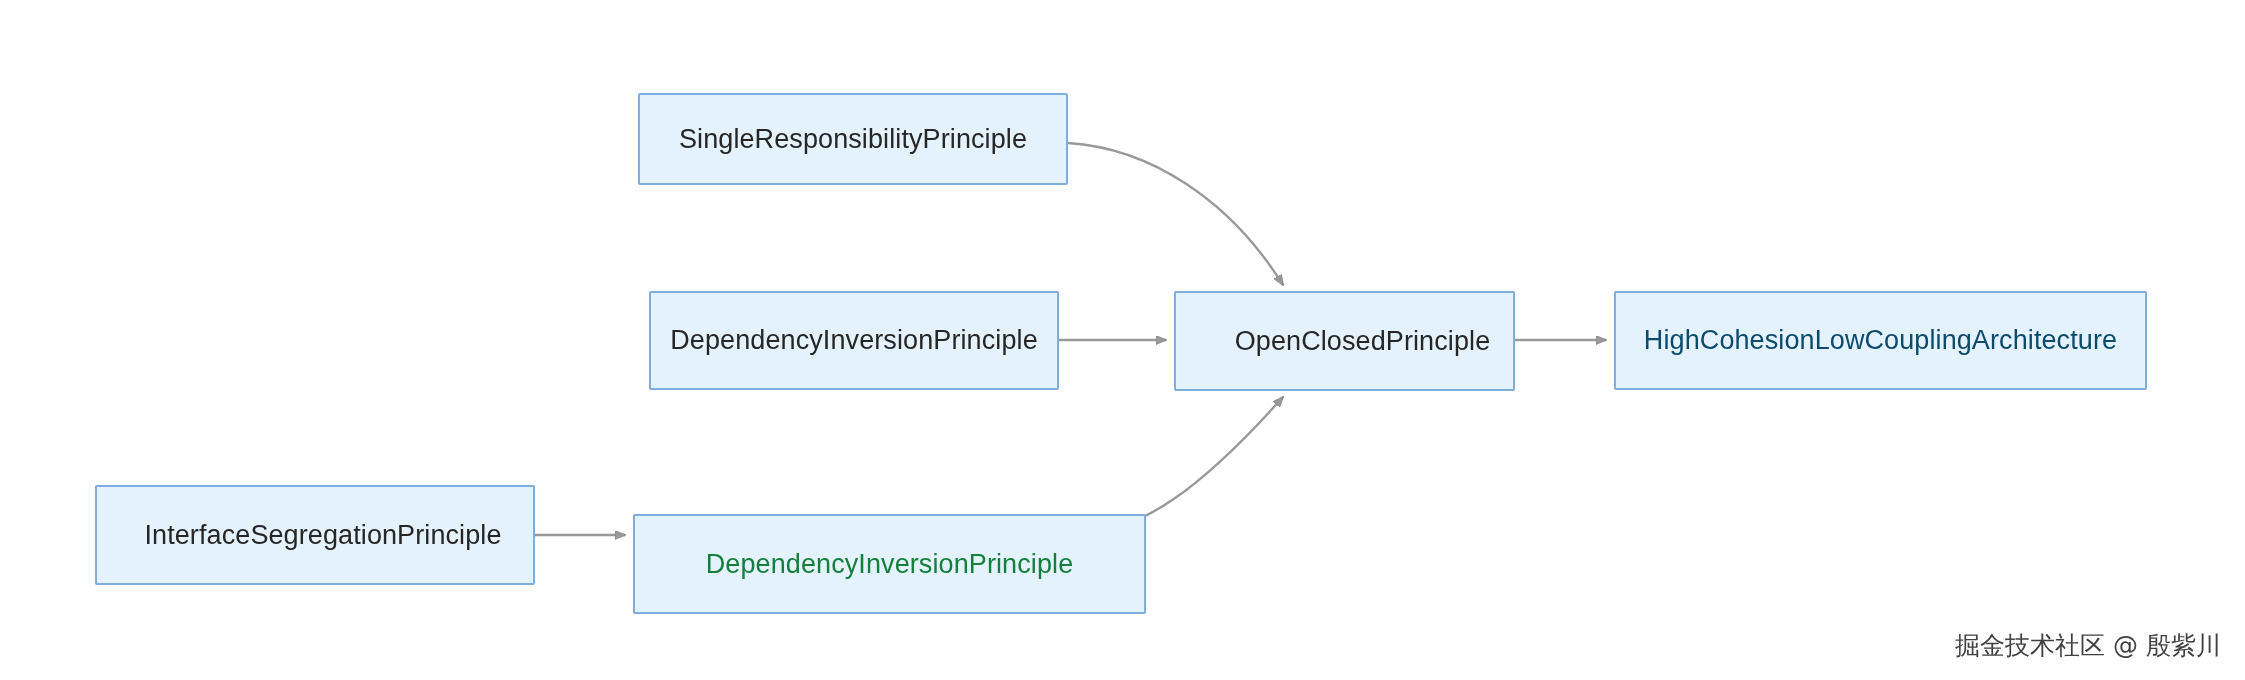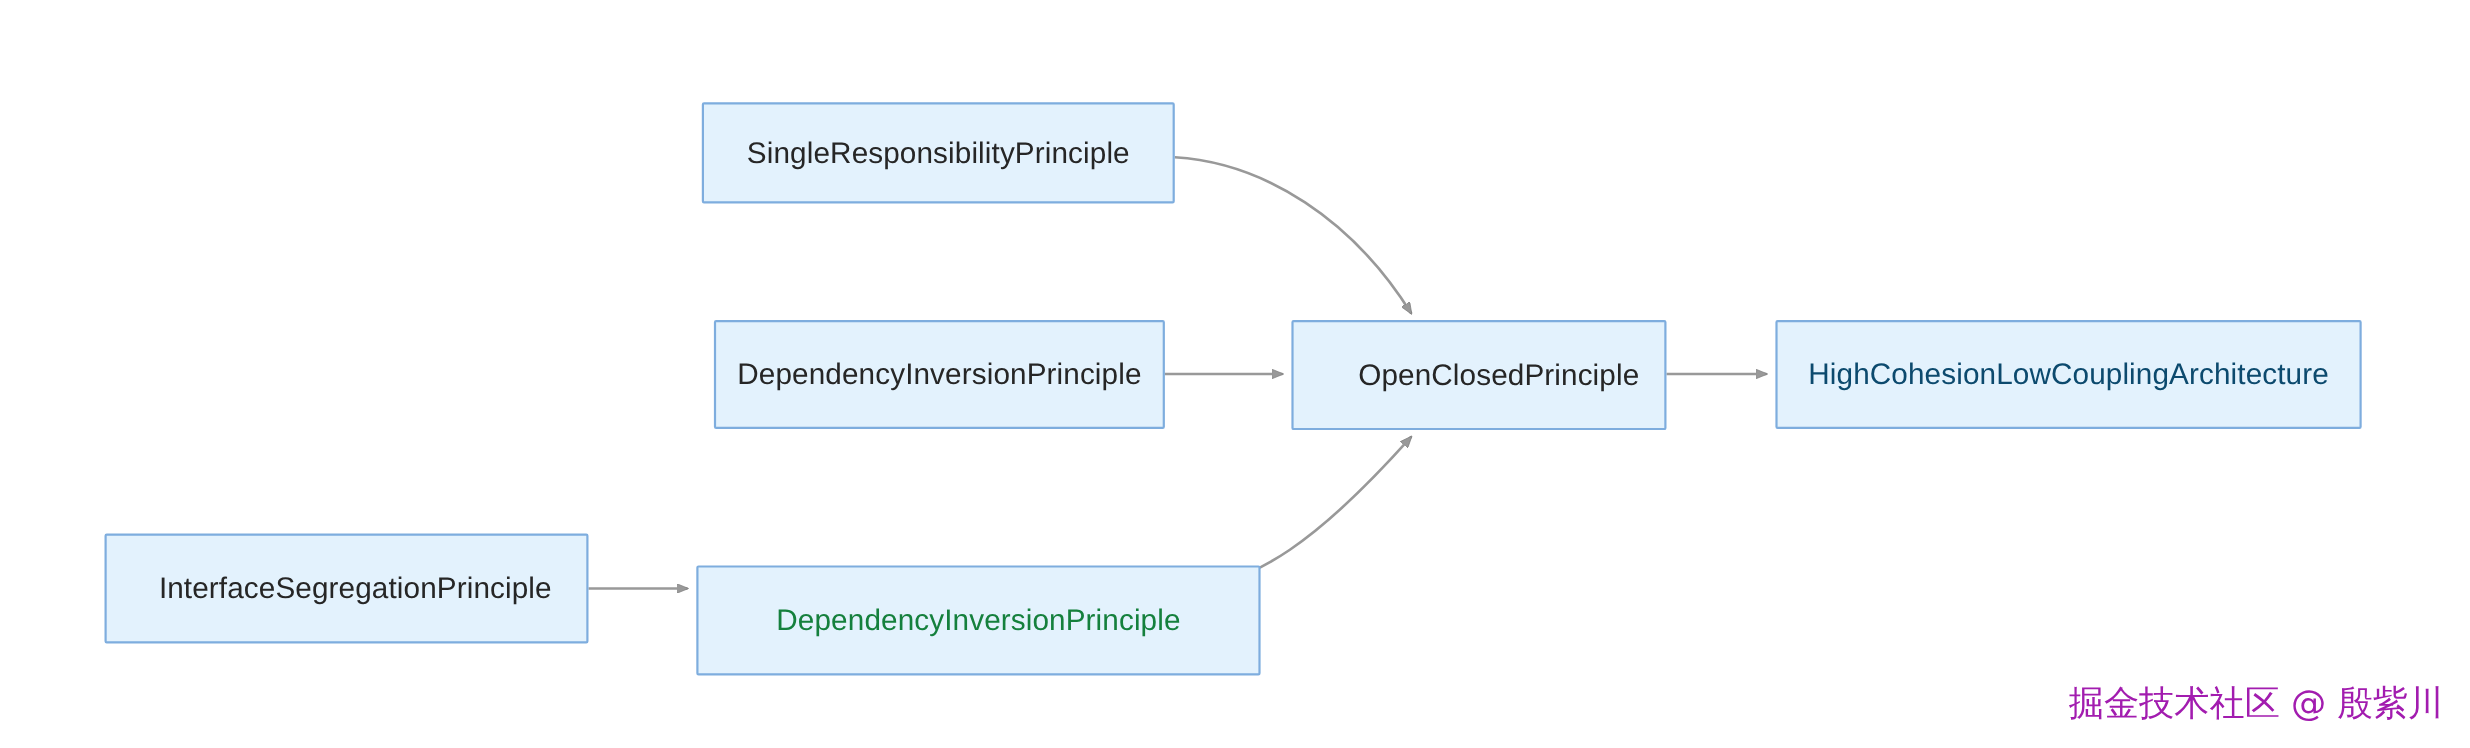--- a/index.html
+++ b/index.html
@@ -44,22 +44,22 @@
     white-space: nowrap;
   }
   .node-label {
     display: block;
     padding: 0 10px;
   }
   #watermark {
     position: absolute;
     right: 24px;
     bottom: 18px;
-    font-size: 32px;
-    color: #a21caf;
+    font-size: 25px;
+    color: #404040;
     font-family: "DejaVu Sans", sans-serif;
     white-space: nowrap;
     user-select: none;
   }
 </style>
 </head>
 <body>
 
 <div id="canvas" style="background: rgb(255, 255, 255);">
 

